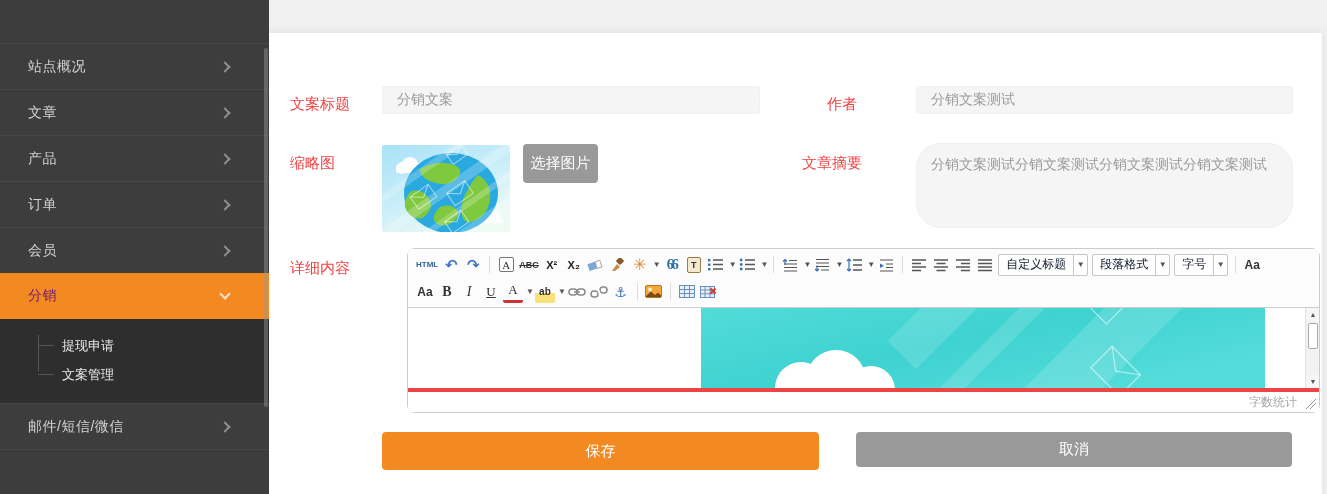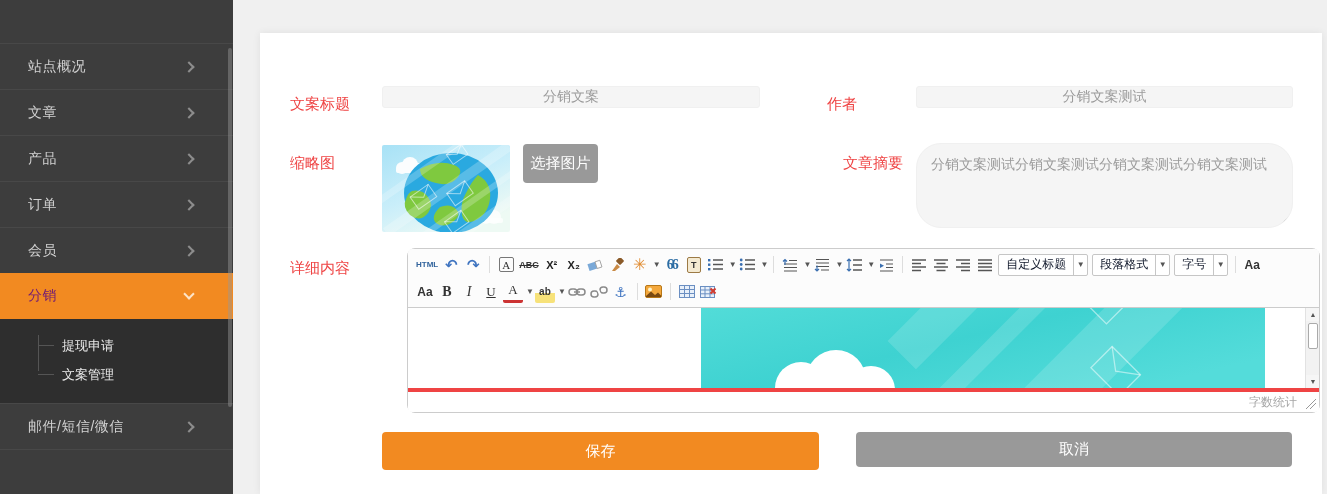--- a/index.html
+++ b/index.html
@@ -1,20 +1,20 @@
 <!DOCTYPE html>
 <html><head>
 <meta charset="utf-8">
 <style>
   * { margin:0; padding:0; box-sizing:border-box; }
   html,body { width:1327px; height:494px; overflow:hidden; }
   body { font-family:"Liberation Sans","DejaVu Sans",sans-serif; background:#f0f0f0; position:relative; }
 
   
-  .sidebar { position:absolute; left:0; top:0; width:233px; height:494px; background:#3d3d3d; z-index:2; }
+  .sidebar { position:absolute; left:0; top:0; width:269px; height:494px; background:#3d3d3d; z-index:2; }
   .sb-header { height:43px; }
   .sb-item { height:46px; display:flex; align-items:center; justify-content:space-between;
              padding:0 40px 0 28px; border-top:1px solid #484848; cursor:pointer; }
   .sb-item .sb-label { color:#d2d2d2; font-size:14px; letter-spacing:.5px; }
   .chev { width:8px; height:8px; border-right:2px solid #8d8d8d; border-bottom:2px solid #8d8d8d;
           transform:rotate(-45deg); }
   .sb-item.active { background:#f28a21; border-top:none; }
   .sb-item.active .sb-label { color:#701a75; }
   .sb-item.active .chev { border-color:#fde4c8; transform:rotate(45deg); margin-top:-4px; }
   .sb-submenu { background:#2e2e2e; padding:12px 0 14px 0; position:relative; }
@@ -26,21 +26,21 @@
                     background:rgba(150,150,150,.45); border-radius:2px; z-index:5; }
   .sb-fill { border-top:1px solid #484848; height:15px; }
 
   
   .card { position:absolute; left:260px; top:33px; width:1062px; height:461px; background:#fff;
           box-shadow:0 0 8px rgba(0,0,0,.07); z-index:1; }
   .flabel { position:absolute; font-size:15px; color:#ef4444; height:18px; line-height:18px; }
   .ibox { position:absolute; background:#f5f5f5; border:1px solid #f0f0f0; border-radius:3px;
           font-size:14px; color:#9b9b9b; padding:0 14px; outline:none;
           font-family:"Liberation Sans","DejaVu Sans",sans-serif; }
-  input.ibox { height:22px;text-align:center; }
+  input.ibox { height:28px; }
   .summary { padding:10px 14px; line-height:20px; overflow:hidden;border-radius:25px; }
   .summary::after { content:""; position:absolute; right:3px; bottom:3px; width:8px; height:8px;
         background:
           linear-gradient(135deg, transparent 50%, #bbb 50%, #bbb 58%, transparent 58%, transparent 72%, #bbb 72%, #bbb 80%, transparent 80%);
   }
 
   .thumb { position:absolute; border-radius:2px; overflow:hidden; }
   .btn { position:absolute; border:none; border-radius:4px; color:#fff; font-size:15px;
          cursor:pointer; font-family:"Liberation Sans","DejaVu Sans",sans-serif; }
   .btn-gray { background:#999; }
@@ -193,21 +193,21 @@
       <g fill="#ffffff" opacity=".22" transform="rotate(-35 64 44)">
         <rect x="-10" y="12" width="150" height="7"></rect>
           <rect x="-10" y="40" width="150" height="10"></rect>
           <rect x="-10" y="66" width="150" height="6"></rect>
           <rect x="-10" y="86" width="150" height="9"></rect>
       </g>
     </svg>
   </div>
   <button class="btn btn-gray" style="left:263px; top:111px; width:75px; height:39px;">选择图片</button>
 
-  <label class="flabel" style="left:583px; top:121px;text-align:center;">文章摘要</label>
+  <label class="flabel" style="left:542px; top:121px;text-align:center;">文章摘要</label>
   <div class="ibox summary" style="left:656px; top:110px; width:377px; height:85px;">分销文案测试分销文案测试分销文案测试分销文案测试</div>
 
   <label class="flabel" style="left:30px; top:226px;">详细内容</label>
 
   <div class="editor">
     <div class="toolbar">
 
       <div class="tb-row">
         <span class="ico ic-html">HTML</span>
         <span class="ico ic-undo">↶</span>

